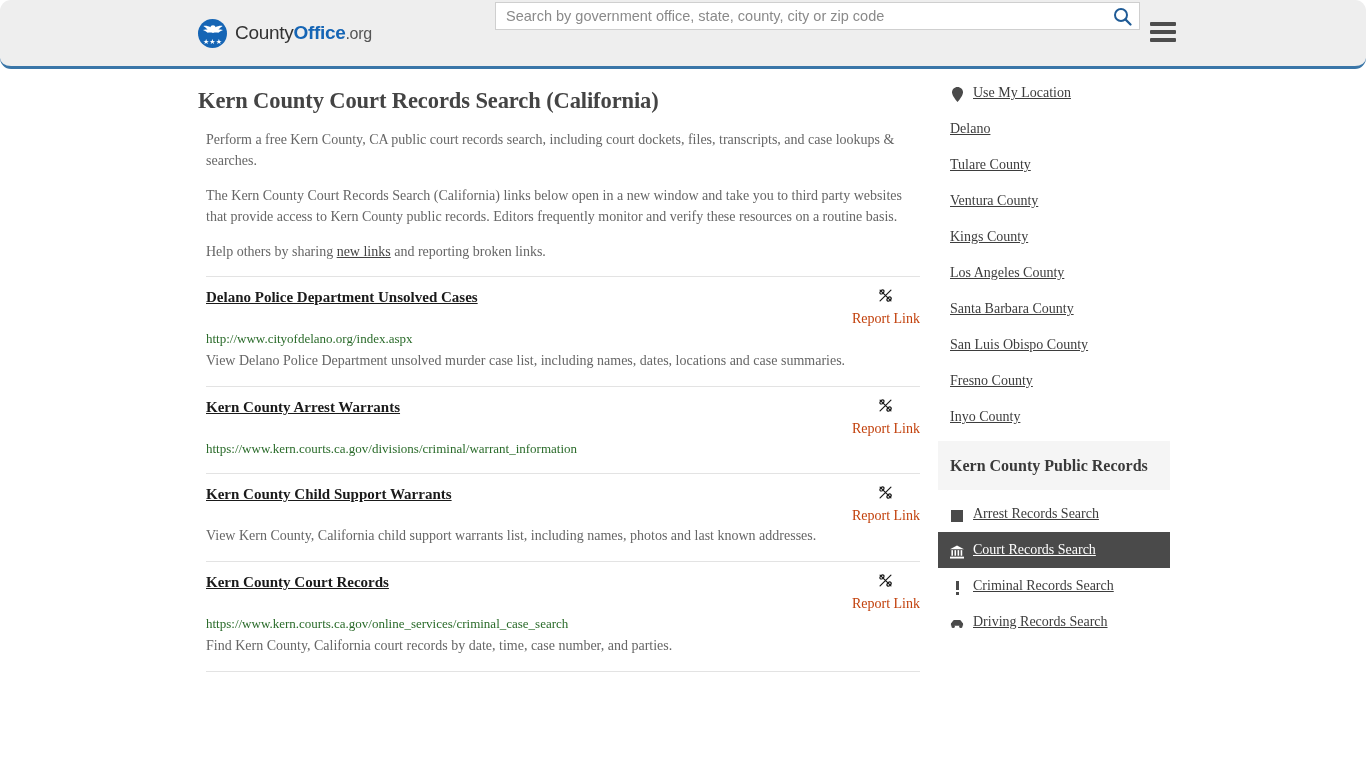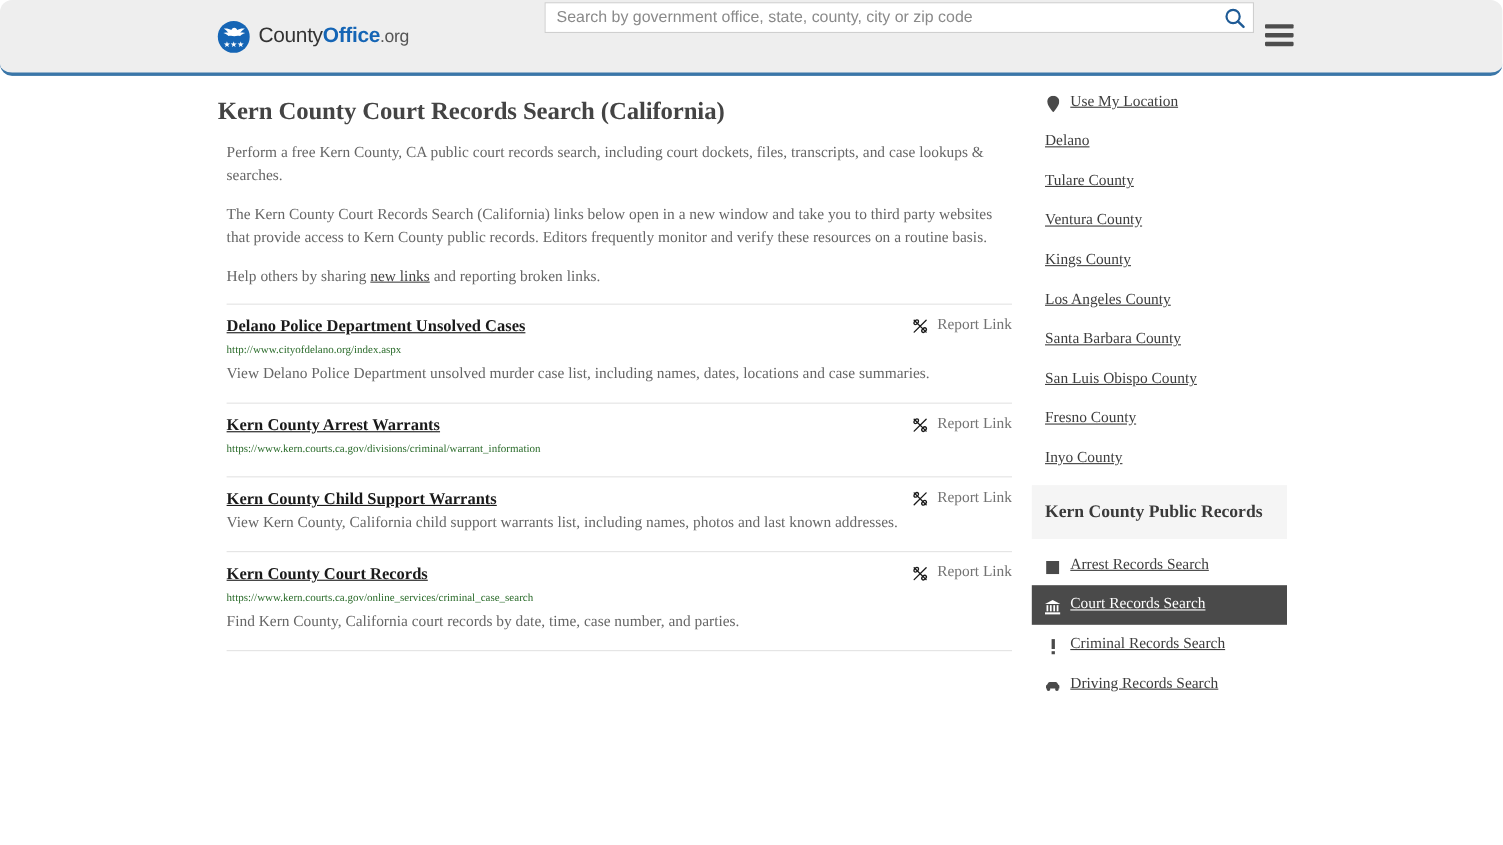--- a/index.html
+++ b/index.html
@@ -192,29 +192,30 @@
     font-size: 15px;
     font-weight: bold;
     color: #1a1a1a;
     text-decoration: underline;
     line-height: 20px;
   }
   .report-link {
     display: flex;
     align-items: center;
     gap: 8px;
-    color: #737373;
+    color: #c2410c;
     font-size: 14px;
     text-decoration: none;
     white-space: nowrap;
     padding-top: 1px;
+    flex-direction: column;
   }
   .unlink-icon { width: 15px; height: 15px; flex: none; }
   .result-url {
-    font-size: 10px;
+    font-size: 13px;
     color: #2a6b2a;
     line-height: 20px;
     margin-top: 2px;
     word-break: break-all;
   }
   .result-desc {
     font-size: 14px;
     line-height: 22px;
     color: #666666;
     margin-top: 1px;

